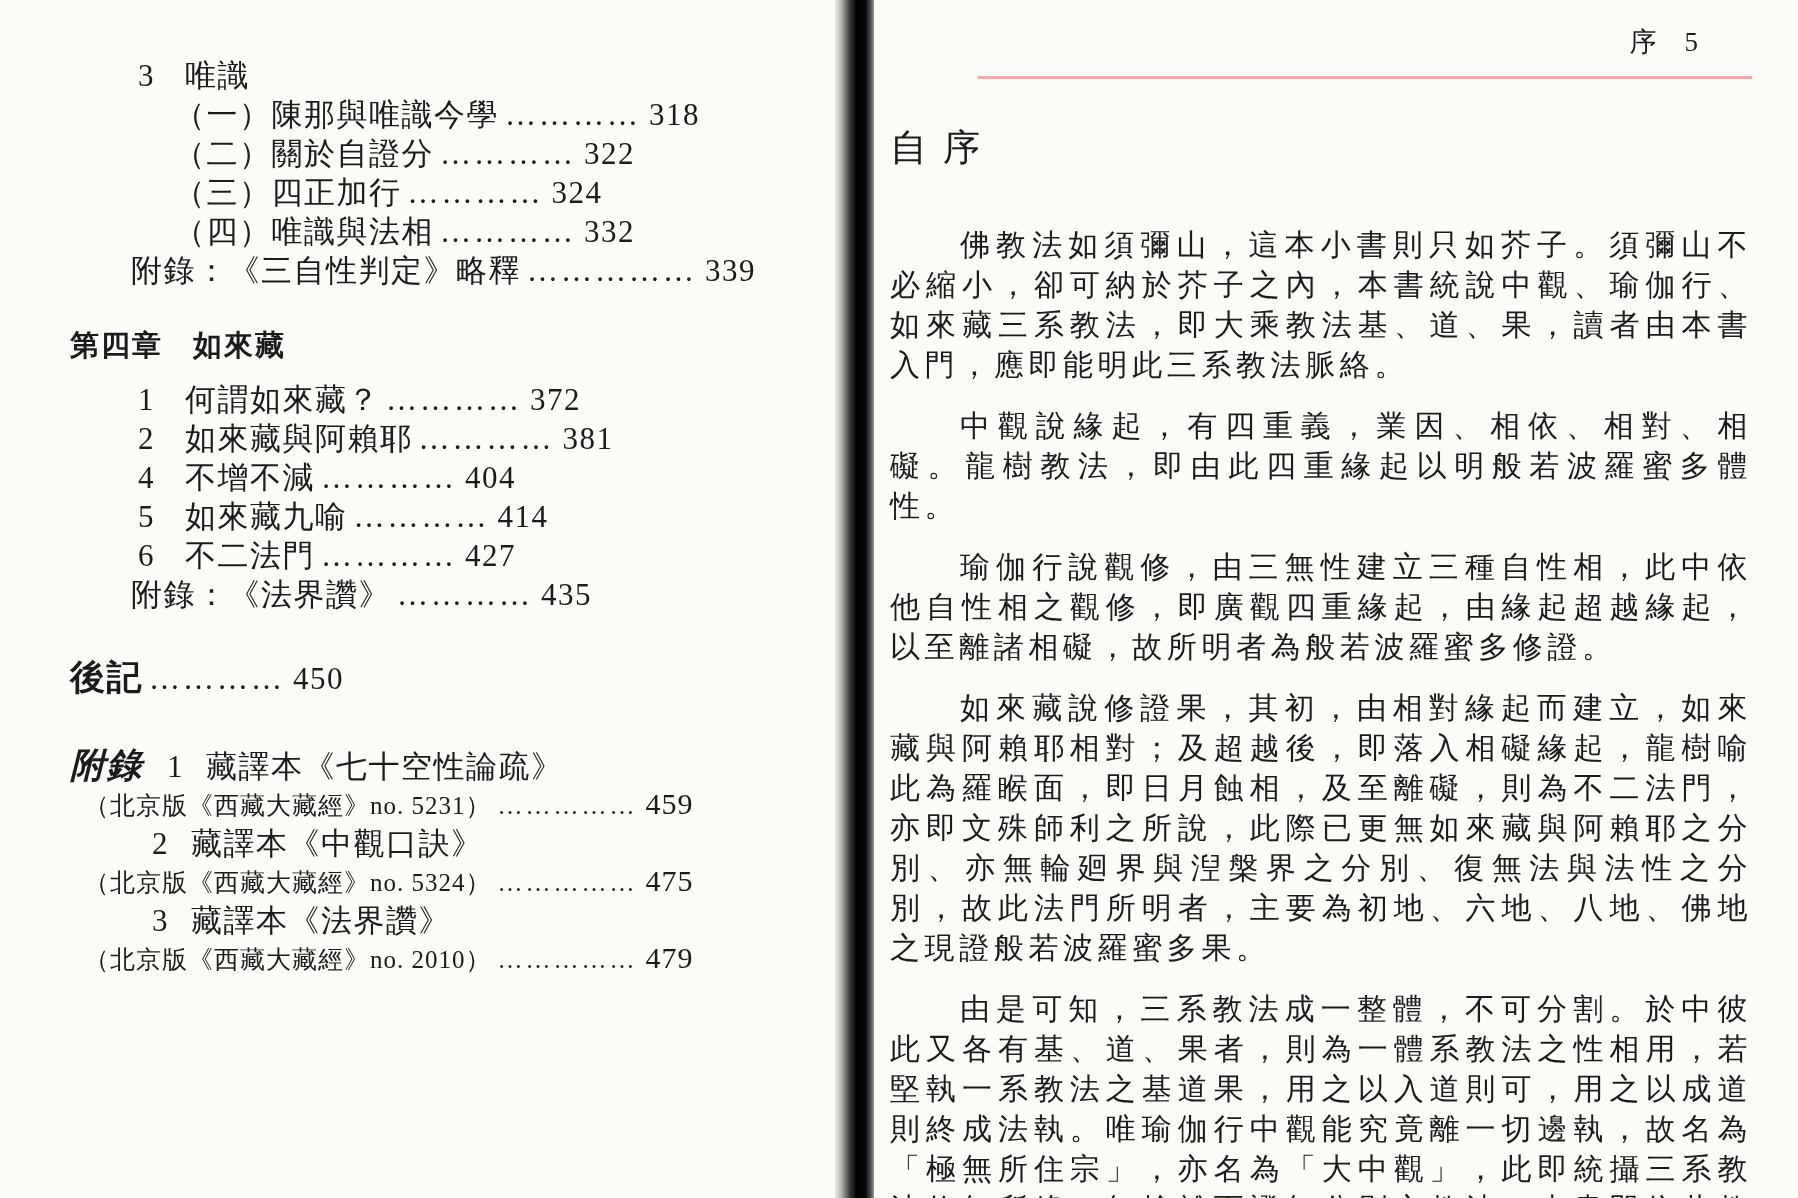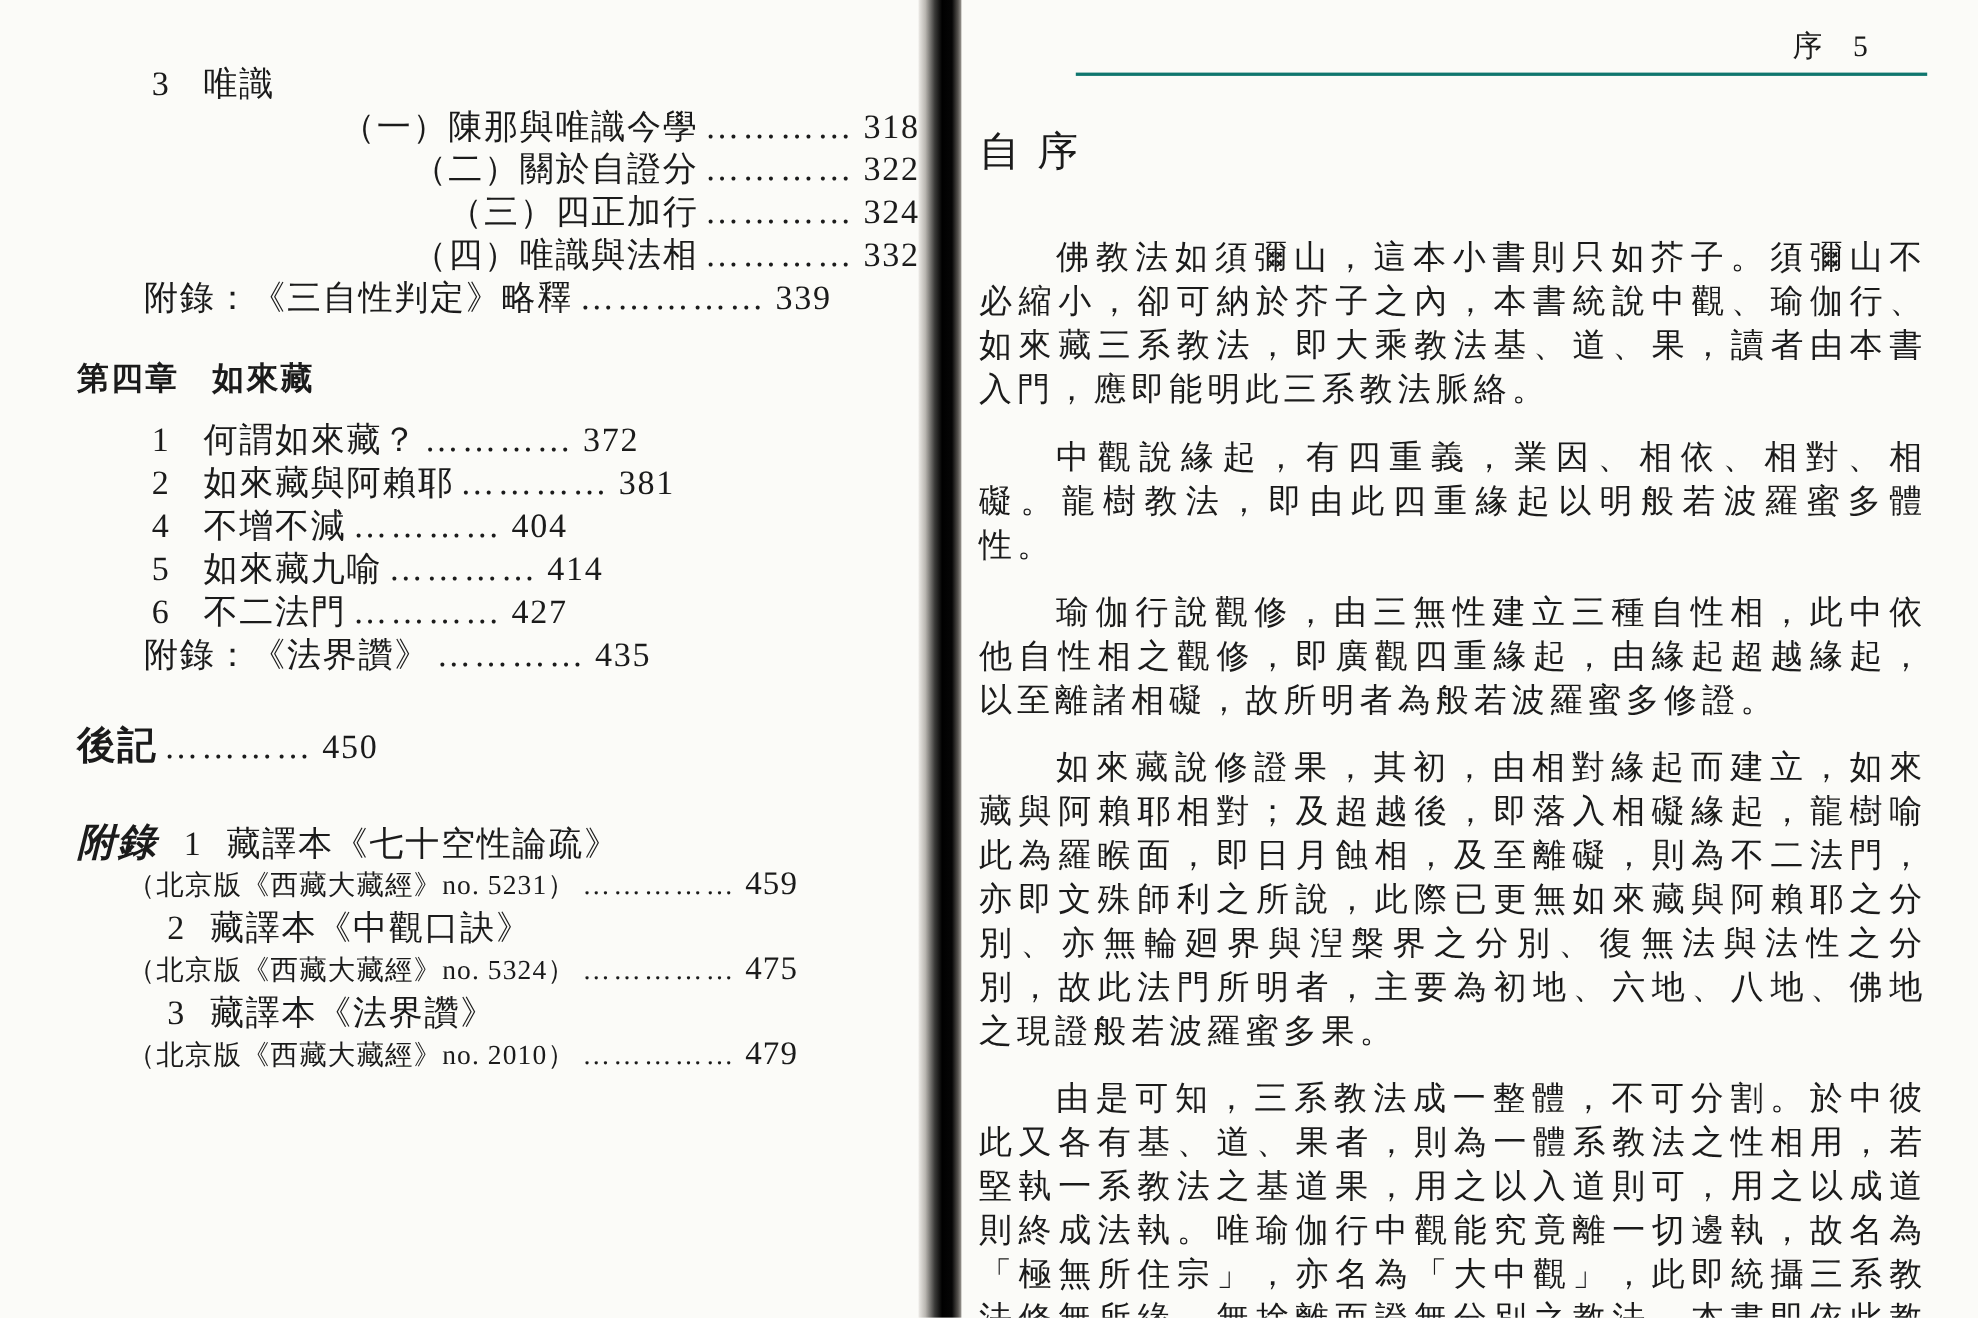--- a/index.html
+++ b/index.html
@@ -11,47 +11,47 @@
   
   .left-page{
     position:absolute;left:0;top:0;width:836px;height:1198px;
     padding-top:56px;box-sizing:border-box;
   }
   .toc-line{white-space:nowrap;line-height:39px;font-size:31px;letter-spacing:1.5px;}
   .toc-line .num{display:inline-block;}
   .toc-line .leader{letter-spacing:3px;margin:0 8px 0 6px;}
   .t-item{margin-left:138px;}
   .t-item .num{min-width:47px;}
-  .t-subitem{margin-left:174px;text-align:right;}
+  .t-subitem{margin-left:174px;}
   .t-appendix{margin-left:131px;}
   .t-chapter{margin-left:70px;margin-top:32px;margin-bottom:12px;
              font-weight:bold;font-size:29px;line-height:46px;letter-spacing:2px;}
   .t-chapter .label{margin-right:30px;}
   .t-backmatter{margin-left:70px;margin-top:44px;}
   .t-backmatter .label{font-weight:bold;font-size:35px;}
   .t-groupfirst{margin-left:70px;margin-top:48px;}
   .t-groupfirst .label{font-weight:bold;font-size:35px;margin-right:24px;font-style:italic;}
   .t-groupfirst .num{margin-right:22px;}
   .t-group{margin-left:152px;}
   .t-group .num{margin-right:22px;}
-  .t-note{margin-left:116px;font-size:25px;line-height:36px;letter-spacing:1px;}
+  .t-note{margin-left:84px;font-size:25px;line-height:36px;letter-spacing:1px;}
   .t-note .page{font-size:30px;}
   
   .gutter{
     position:absolute;left:835px;top:0;width:39px;height:1198px;
     background:linear-gradient(90deg,#eceae6 0%,#b9b6b1 16%,#3a3a38 38%,#000 55%,#060606 78%,#55524e 92%,#9a9792 100%);
   }
   
   .right-page{
     position:absolute;left:874px;top:0;width:924px;height:1198px;
     padding:24px 46px 0 16px;box-sizing:border-box;
   }
   .header-wrap{
-    margin-left:88px;border-bottom:3px solid #0f766e;
-    text-align:right;padding:0 52px 6px 0;
+    margin-left:88px;border-bottom:3px solid #fca5a5;
+    text-align:right;padding:0 52px 16px 0;
     font-size:27px;letter-spacing:2px;
   }
   .header-wrap .pagenum{margin-left:26px;}
   .preface-title{
     margin-top:44px;text-align:left;padding-right:200px;
     font-size:37px;letter-spacing:16px;font-weight:normal;
   }
   .paragraphs{margin-top:52px;}
   .paragraphs p{
     margin:0 0 21px 0;

